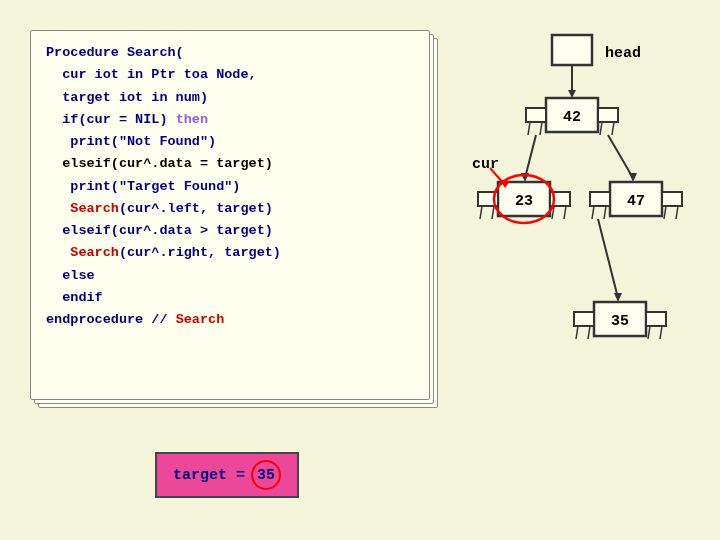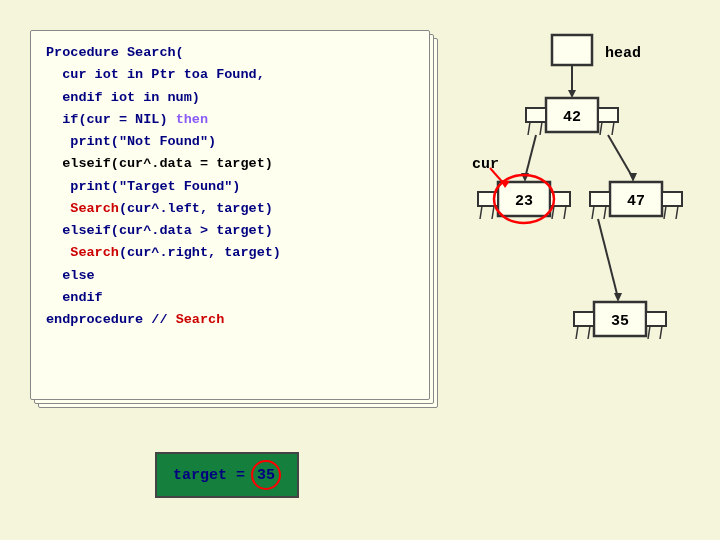--- a/index.html
+++ b/index.html
@@ -49,21 +49,21 @@
 
     .code-line { display: block; white-space: pre; }
     .highlight { color: red; }
 
     
     .target-box {
       position: absolute;
       bottom: 42px;
       left: 155px;
       border: 2px solid #444;
-      background: #15803d;
+      background: #ec4899;
       padding: 6px 16px;
       font-size: 15px;
       font-weight: bold;
       color: #000080;
       font-family: 'Courier New', Courier, monospace;
       display: flex;
       align-items: center;
       gap: 6px;
     }
 
@@ -103,22 +103,22 @@
 <body>
 
 <div class="paper-stack">
   <div class="paper"></div>
   <div class="paper"></div>
   <div class="paper"></div>
 </div>
 
 <div class="code-block">
   <span class="code-line">Procedure Search(</span>
-  <span class="code-line">  cur iot in Ptr toa Found,</span>
-  <span class="code-line">  endif iot in num)</span>
+  <span class="code-line">  cur iot in Ptr toa Node,</span>
+  <span class="code-line">  target iot in num)</span>
   <span class="code-line">  if(cur = NIL) <span style="color:#8b5cf6">then</span></span>
   <span class="code-line">   print("Not Found")</span>
   <span class="code-line highlight" style="color:#000000">  elseif(cur^.data = target)</span>
   <span class="code-line">   print("Target Found")</span>
   <span class="code-line">   <span style="color:#c00">Search</span>(cur^.left, target)</span>
   <span class="code-line">  elseif(cur^.data &gt; target)</span>
   <span class="code-line">   <span style="color:#c00">Search</span>(cur^.right, target)</span>
   <span class="code-line">  else</span>
   <span class="code-line">  endif</span>
   <span class="code-line">endprocedure // <span style="color:#c00">Search</span></span>

